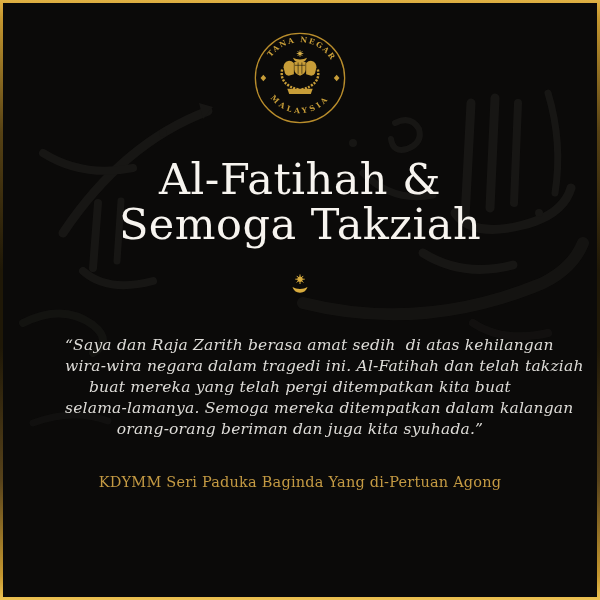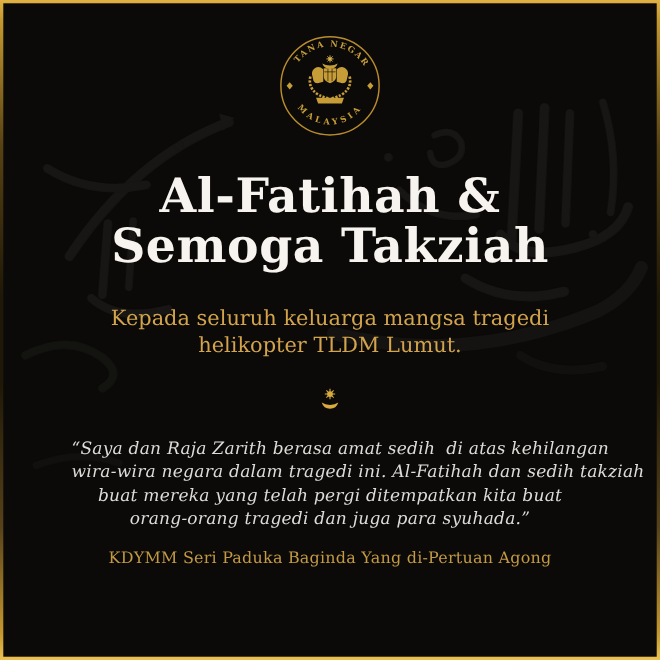--- a/index.html
+++ b/index.html
@@ -14,34 +14,34 @@
     font-family:"DejaVu Serif","Liberation Serif",serif;
   }
   .watermark{position:absolute;left:0;top:0;width:100%;height:100%;pointer-events:none;}
   .content{
     position:relative;width:100%;height:100%;display:flex;flex-direction:column;
     align-items:center;text-align:center;
   }
   .emblem{margin-top:28px;width:94px;height:94px;flex:0 0 auto;}
   .emblem text{font-family:"DejaVu Serif","Liberation Serif",serif;}
   .title{
-    margin:32px 0 10px 0;color:#f7f4ef;font-weight:700;
+    margin:32px 0 0 0;color:#f7f4ef;font-weight:400;
     font-size:43px;line-height:1.05;letter-spacing:.5px;
   }
   .subtitle{
     margin-top:20px;color:#d3a44c;font-size:19px;line-height:1.28;font-weight:400;
   }
   .divider-icon{margin-top:26px;width:26px;height:26px;}
   .quote{
-    margin-top:20px;color:#dedcd8;font-style:italic;font-size:15.5px;
+    margin-top:36px;color:#dedcd8;font-style:italic;font-size:15.5px;
     line-height:1.35;max-width:470px;letter-spacing:.2px;
   }
   .quote .qline{display:block;white-space:pre;}
   .attribution{
-    margin-top:16px;color:#c49a43;font-size:14.5px;line-height:1.4;letter-spacing:.2px;
+    margin-top:32px;color:#c49a43;font-size:14.5px;line-height:1.4;letter-spacing:.2px;
   }
   .attribution .aline{display:block;white-space:pre;}
 </style>
 </head>
 <body>
 
 <div class="frame">
   <div class="inner">
 
     <svg class="watermark" viewBox="0 0 594 594" fill="none" stroke="#1a1917" stroke-linecap="round">
@@ -122,41 +122,38 @@
 
           <path d="M36.5 61.5 h27 l-2 5.5 h-23 Z"></path>
         </g>
       </svg>
 
       <h1 class="title">
         <span>Al-Fatihah &amp;</span><br>
         <span>Semoga Takziah</span>
       </h1>
 
-      <div class="subtitle">
-        <span>Kepada seluruh keluarga mangsa tragedi</span><br>
-        <span>helikopter TLDM Lumut.</span>
-      </div>
 
       <svg class="divider-icon" viewBox="0 0 26 26">
         <g stroke="#d8ab3e" stroke-width="1">
           <line x1="13" y1="1.5" x2="13" y2="11"></line>
           <line x1="8.3" y1="6.2" x2="17.7" y2="6.2"></line>
           <line x1="9.7" y1="2.9" x2="16.3" y2="9.5"></line>
           <line x1="16.3" y1="2.9" x2="9.7" y2="9.5"></line>
         </g>
         <circle cx="13" cy="6.2" r="2.6" fill="#d8ab3e"></circle>
         <path d="M5.5 14 A 7.8 7.8 0 0 0 20.5 14 A 10.5 7 0 0 1 5.5 14 Z" fill="#d8ab3e"></path>
       </svg>
 
       <div class="quote">
         <span class="qline">“Saya dan Raja Zarith berasa amat sedih  di atas kehilangan</span>
-        <span class="qline">wira-wira negara dalam tragedi ini. Al-Fatihah dan sedih takziah</span>
+        <span class="qline">wira-wira negara dalam tragedi ini. Al-Fatihah dan telah takziah</span>
         <span class="qline">buat mereka yang telah pergi ditempatkan kita buat</span>
-        <span class="qline">orang-orang tragedi dan juga para syuhada.”</span>
+        <span class="qline">selama-lamanya. Semoga mereka ditempatkan dalam kalangan</span>
+        <span class="qline">orang-orang beriman dan juga kita syuhada.”</span>
       </div>
 
       <div class="attribution">
         <span class="aline">KDYMM Seri Paduka Baginda Yang di-Pertuan Agong</span>
       </div>
 
     </div>
   </div>
 </div>
 

